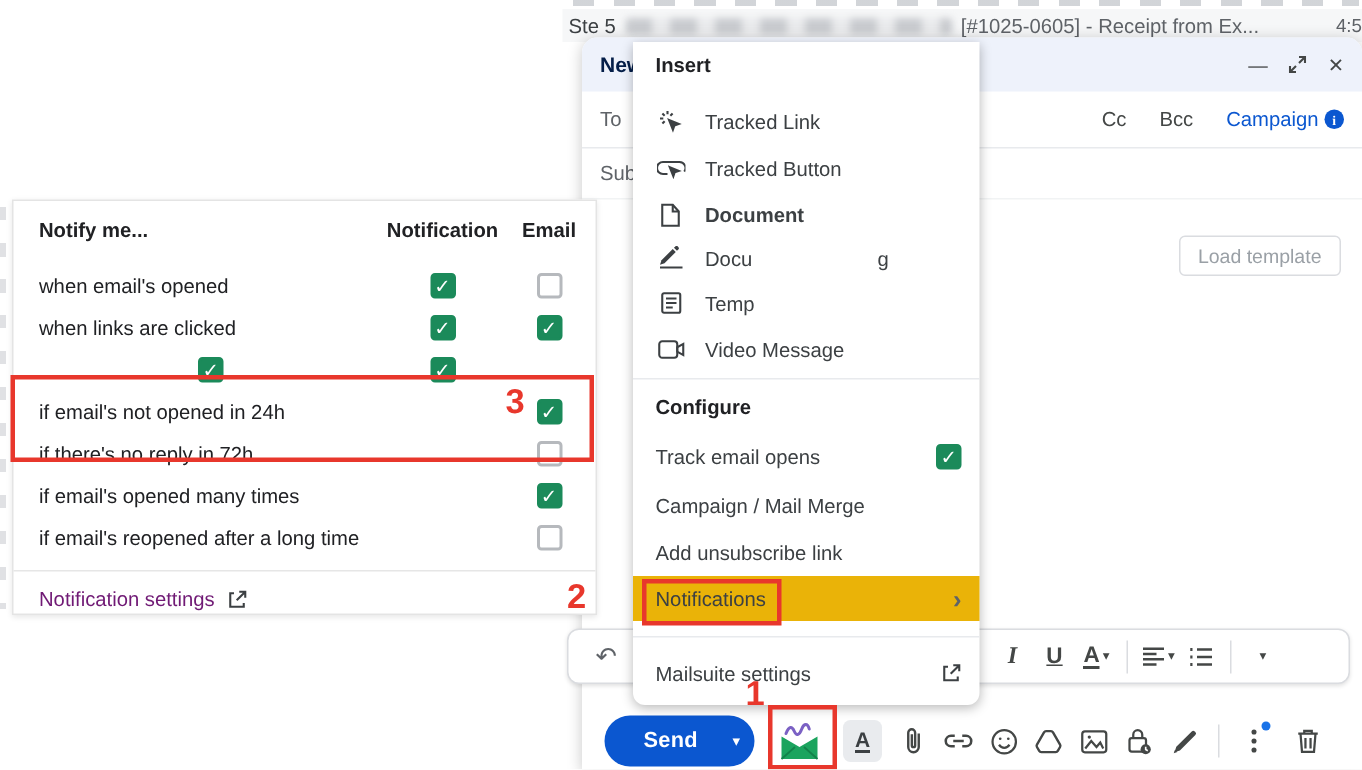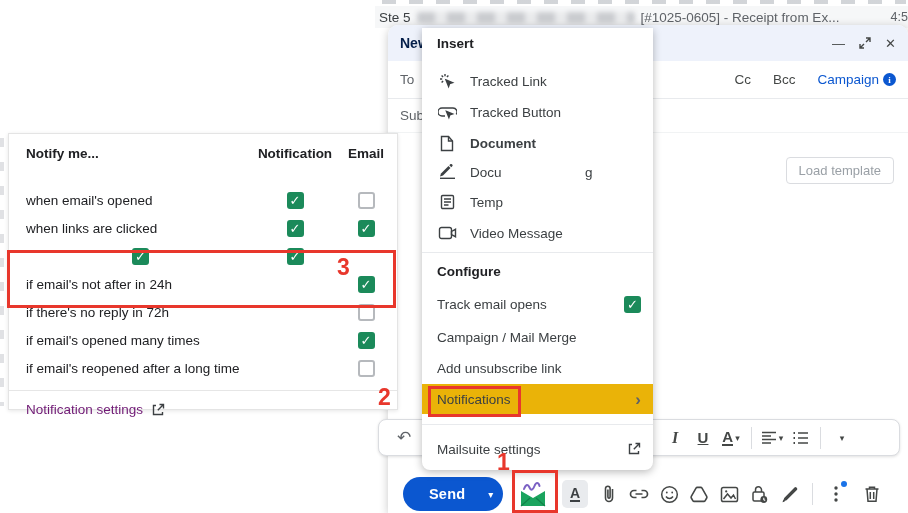--- a/index.html
+++ b/index.html
@@ -359,21 +359,21 @@
     </div>
   </div>
 
   <div class="panel">
     <div class="t-row head">
       <span>Notify me...</span>
       <span class="t-cell" style="justify-content:center; display:flex;">Notification</span>
       <span class="t-cell">Email</span>
     </div>
 
-    <div class="t-row" style="margin-top:18px;">
+    <div class="t-row" style="margin-top:8px;">
       <span>when email's opened</span>
       <span class="t-cell">
           <span class="cb on"></span>
         </span>
       <span class="t-cell">
           <span class="cb"></span>
         </span>
     </div>
     <div class="t-row">
       <span>when links are clicked</span>
@@ -386,21 +386,21 @@
     </div>
     <div class="t-row">
       <span class="t-cell">
           <span class="cb on"></span>
         </span>
       <span class="t-cell">
           <span class="cb on"></span>
         </span>
     </div>
     <div class="t-row">
-      <span>if email's not after in 24h</span>
+      <span>if email's not opened in 24h</span>
       <span class="t-cell"></span>
       <span class="t-cell">
           <span class="cb on"></span>
         </span>
     </div>
     <div class="t-row">
       <span>if there's no reply in 72h</span>
       <span class="t-cell"></span>
       <span class="t-cell">
           <span class="cb"></span>

